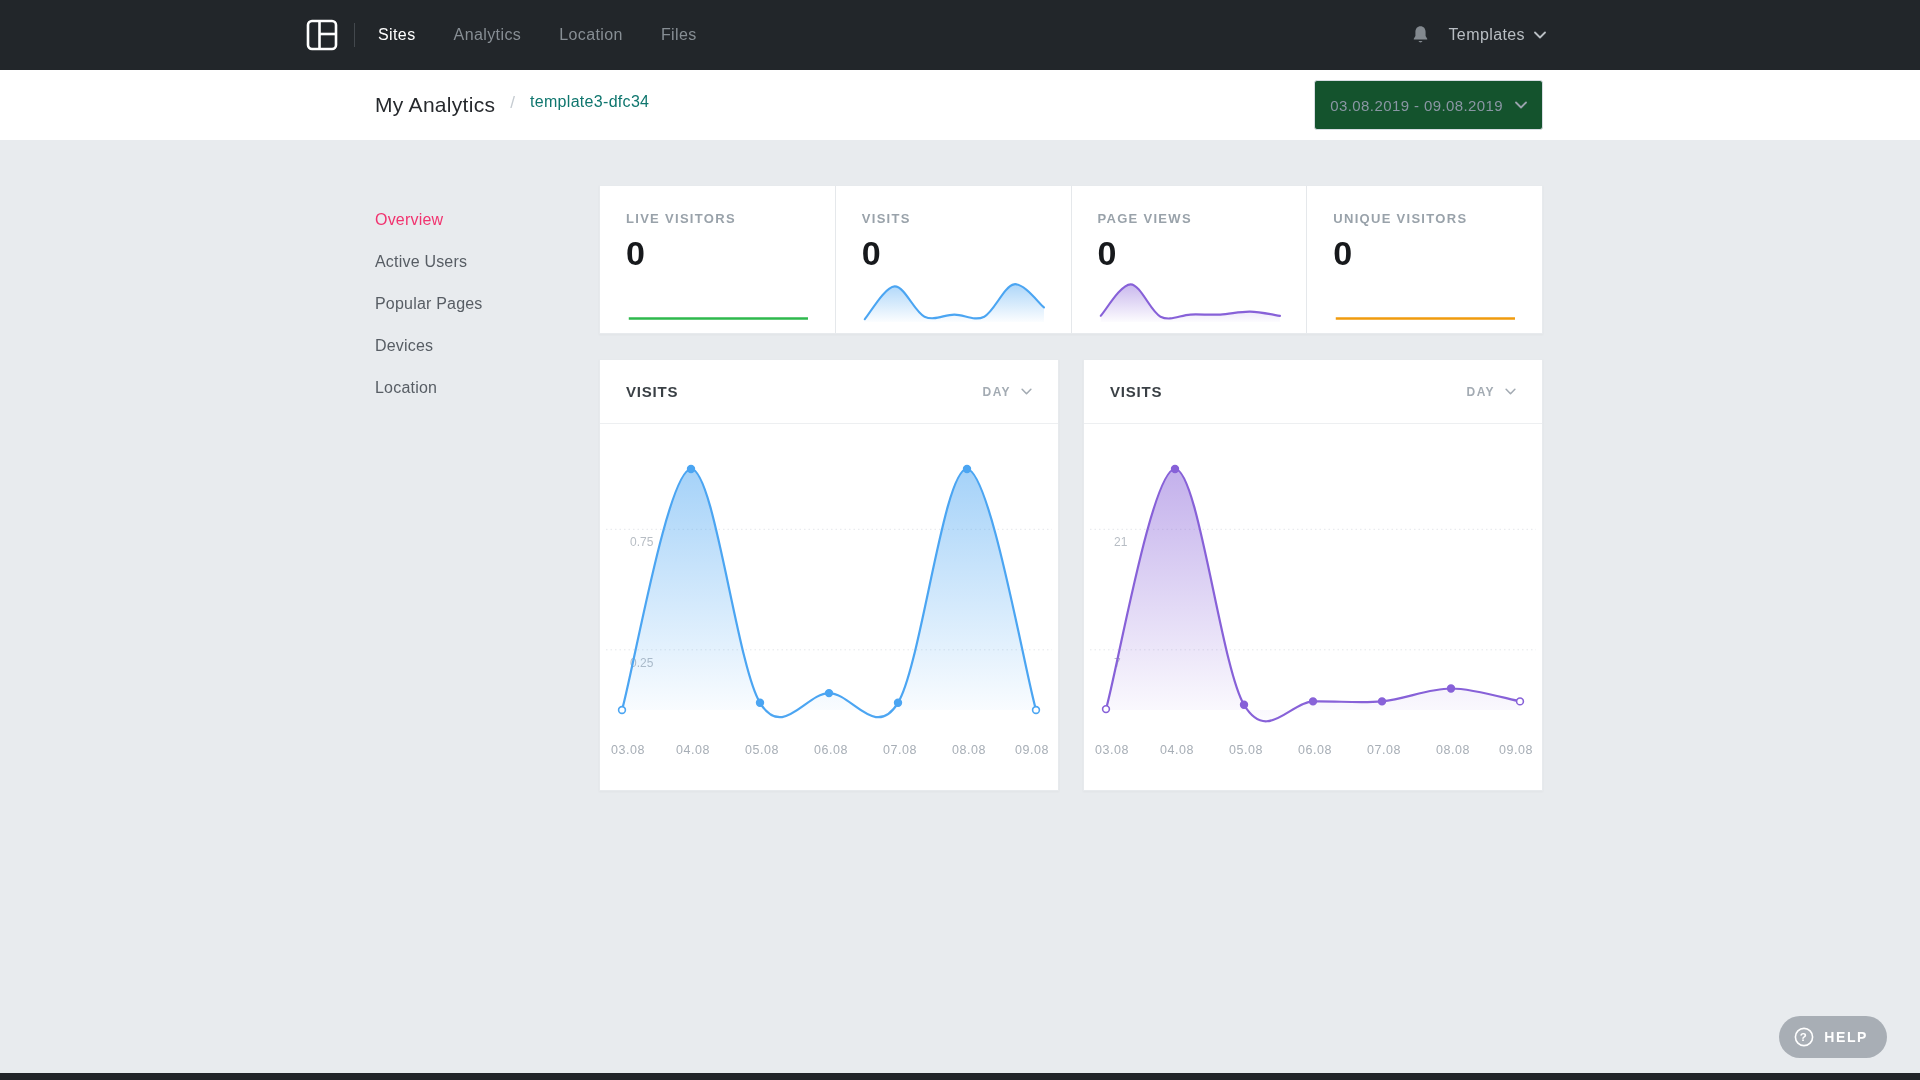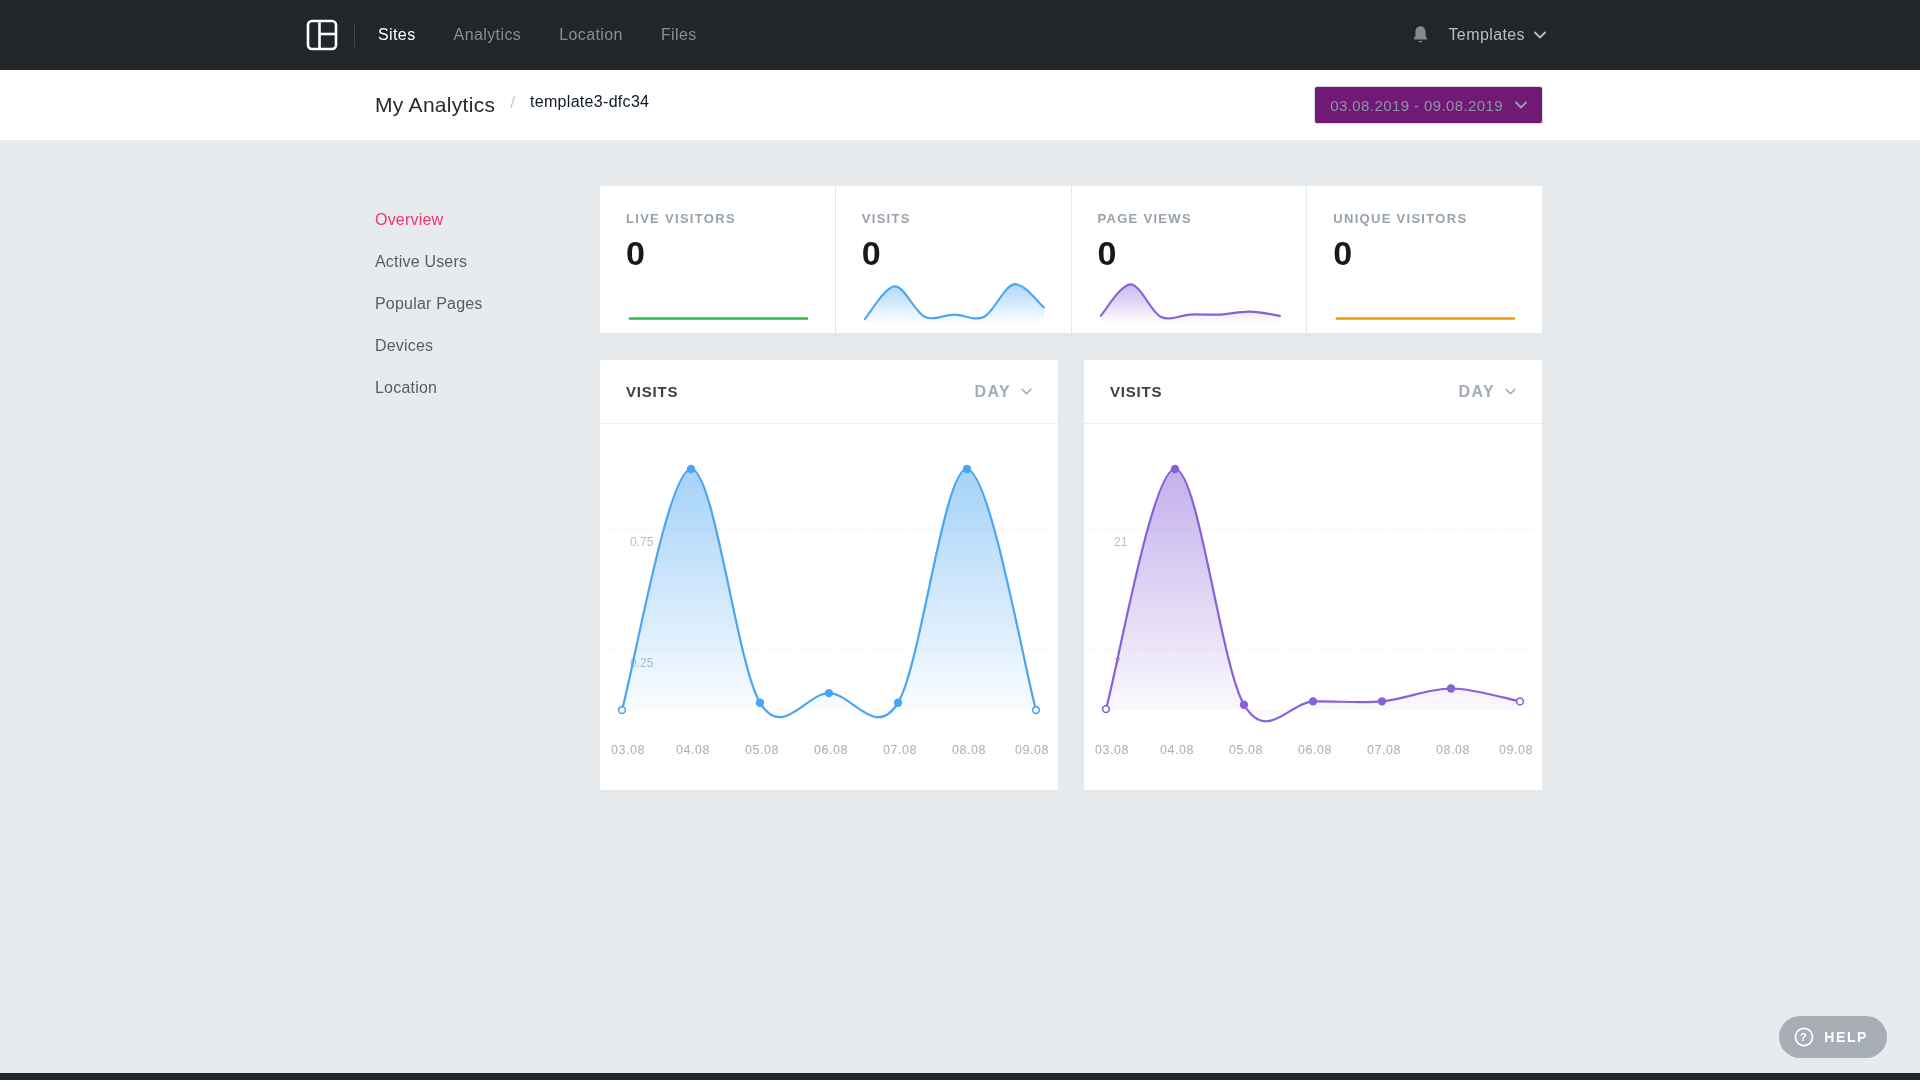--- a/index.html
+++ b/index.html
@@ -28,23 +28,23 @@
              font-size:16px; letter-spacing:.4px; color:#b9bec3; }
   
   .subheader {
     height:70px; background:#ffffff;
     display:flex; align-items:center; justify-content:space-between;
     padding:0 377px 0 375px;
   }
   .crumbs { display:flex; gap:15px; }
   .page-title { font-size:21px; font-weight:500; letter-spacing:.3px; color:#26292d; }
   .crumb-sep { font-size:17px; color:#c5cbd1; }
-  .crumb-site { font-size:16px; letter-spacing:.3px; color:#0f172a; }
+  .crumb-site { font-size:16px; letter-spacing:.3px; color:#0f766e; }
   .date-select {
-    height:38px; border:1px solid #d8dde3; border-radius:3px; background:#701a75;
+    height:50px; border:1px solid #d8dde3; border-radius:3px; background:#14532d;
     display:flex; align-items:center; gap:12px; padding:0 15px;
     font-size:15px; letter-spacing:.4px; color:#8a96a4; cursor:pointer;
   }
   
   .page { margin-left:375px; width:1168px; display:flex; }
   .sidebar { width:224px; padding-top:72px; }
   .side-item { font-size:16px; letter-spacing:.2px; color:#575d64;
                margin-bottom:26px; cursor:pointer; line-height:16px; }
   .side-item.active { color:#f1336f; }
   .main { flex:1; padding-top:45px; }
@@ -60,21 +60,21 @@
   .stat-spark svg { width:100%; height:52px; display:block; }
   
   .charts-row { display:flex; gap:24px; margin-top:25px; }
   .chart-card { flex:1; height:432px; background:#fff; border:1px solid #e7eaed;
                 box-shadow:0 1px 2px rgba(40,50,60,.04); display:flex; flex-direction:column; }
   .chart-head { height:64px; border-bottom:1px solid #edeff1; flex:0 0 auto;
                 display:flex; align-items:center; justify-content:space-between;
                 padding:0 26px; }
   .chart-title { font-size:15px; font-weight:bold; letter-spacing:.8px; color:#3a4045; }
   .chart-period { display:flex; align-items:center; gap:10px; cursor:pointer;
-                  font-size:16px; font-weight:bold; letter-spacing:1.4px; color:#a3abb3; }
+                  font-size:12px; font-weight:bold; letter-spacing:1.4px; color:#a3abb3; }
   .chart-body { flex:1; }
   .chart-body svg { width:100%; height:100%; display:block; }
   svg text { font-family:"Liberation Sans","DejaVu Sans",sans-serif; }
   
   .help-btn {
     position:absolute; right:33px; bottom:22px;
     height:42px; border:none; border-radius:21px; background:#a8aeb5;
     display:flex; align-items:center; gap:9px; padding:0 19px 0 14px;
     color:#ffffff; font-size:14px; font-weight:bold; letter-spacing:1.6px;
     cursor:pointer; font-family:inherit;

